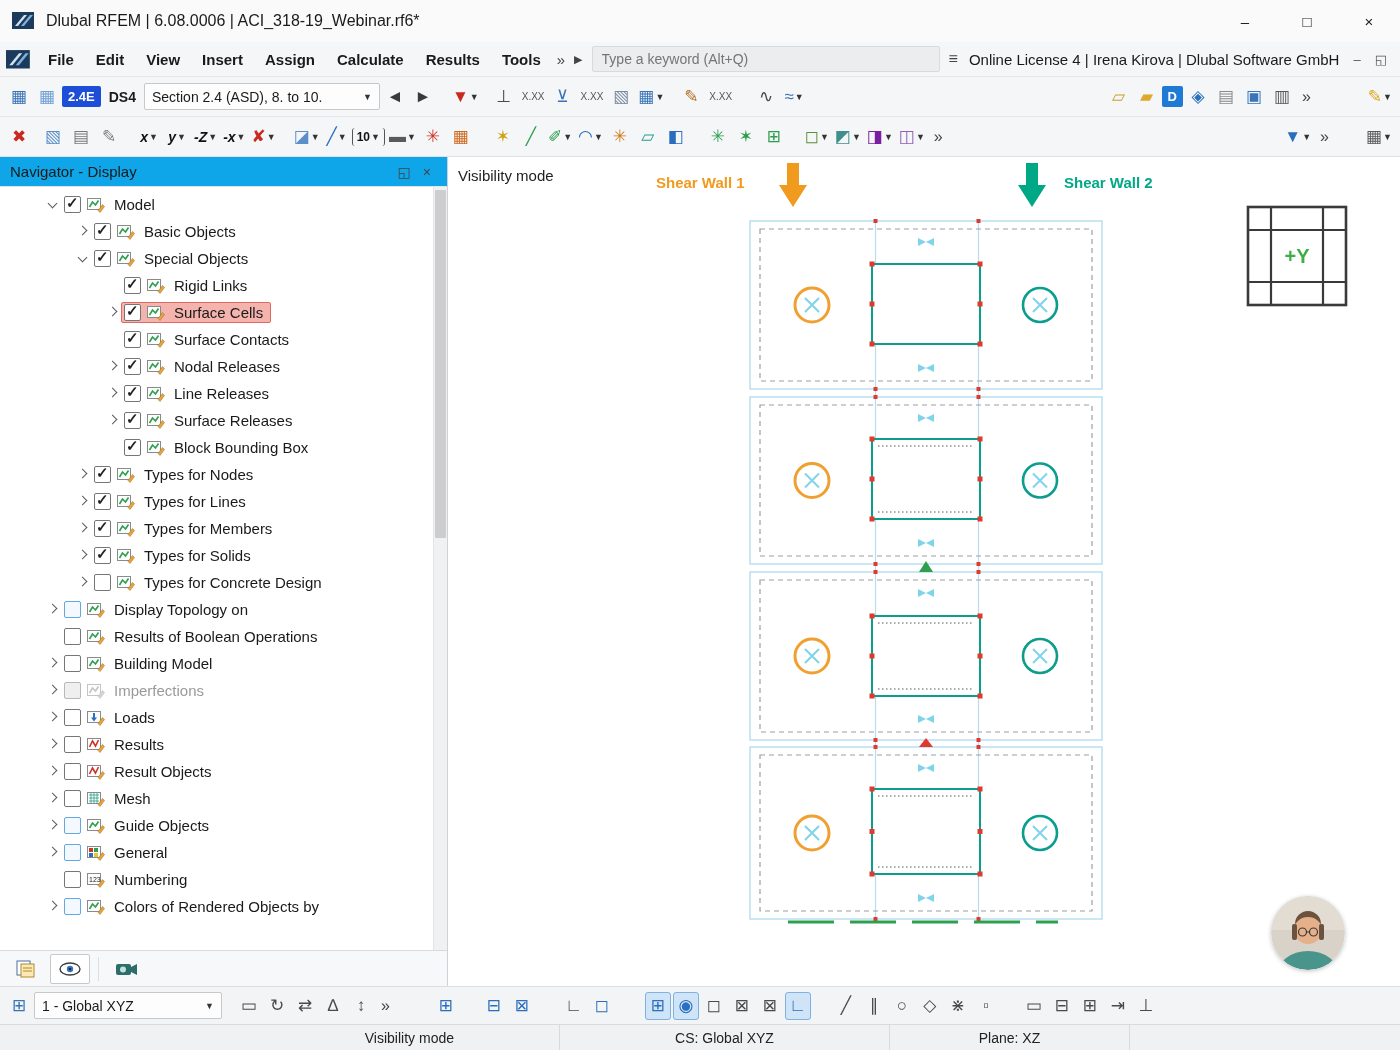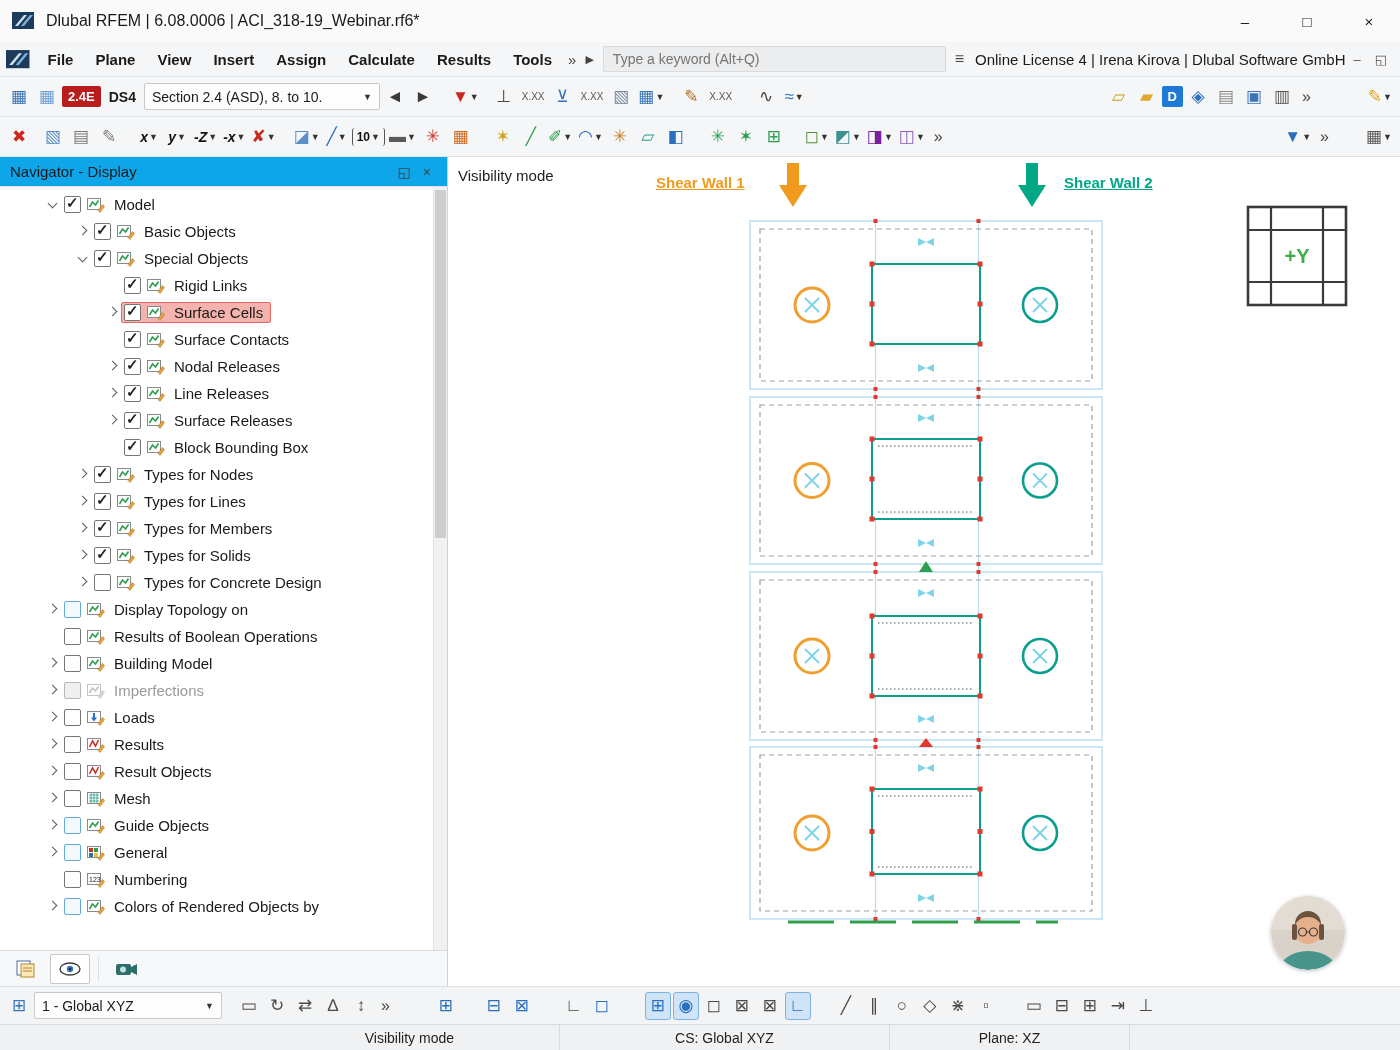--- a/index.html
+++ b/index.html
@@ -70,21 +70,21 @@
   .nav-thumb { position:absolute; left:1px; top:3px; width:11px; height:348px; background:#cdcdcd; border-radius:1px; }
   .nav-tabs { height:36px; flex:none; border-top:1px solid #d8dadc; display:flex; align-items:center; padding:0 6px; gap:4px; background:#f7f8f9; }
   .nav-tab { width:40px; height:30px; display:flex; align-items:center; justify-content:center; border-radius:2px; }
   .nav-tab.active { background:#fff; border:1px solid #c6c9cc; }
   .tab-sep { width:1px; height:24px; background:#dcdee0; margin:0 4px; }
 
   
   .canvas { flex:1; position:relative; background:#fff; overflow:hidden; }
   .canvas svg.model { position:absolute; inset:0; }
   .mode-label { position:absolute; left:10px; top:10px; font-size:15px; color:#222; }
-  .annot { position:absolute; font-size:15px; font-weight:bold; white-space:nowrap;text-decoration:underline; }
+  .annot { position:absolute; font-size:15px; font-weight:bold; white-space:nowrap; }
   .viewcube { position:absolute; left:797px; top:47px; width:104px; height:104px; }
   .viewcube .vc-label { position:absolute; inset:0; display:flex; align-items:center; justify-content:center;
                         font-size:20px; font-weight:bold; }
   .avatar { position:absolute; right:55px; bottom:16px; width:74px; height:74px; border-radius:50%; overflow:hidden;
             box-shadow:0 1px 4px rgba(0,0,0,.25); }
 
   
   .bottom-toolbar { height:38px; flex:none; display:flex; align-items:center; background:#f3f4f6;
                     border-top:1px solid #dcdee0; padding:0 6px; gap:2px; }
   .statusbar { height:26px; flex:none; display:flex; align-items:stretch; background:#f0f1f3;
@@ -119,21 +119,21 @@
   <div class="menubar">
     <div class="menu-logo">
       <svg viewBox="0 0 24 20">
           <rect x="0" y="1" width="22" height="17" fill="#1b3a5c"></rect>
           <path d="M3,15 L12,4 L15,4 L6,15 Z" fill="#cfe2f0"></path>
           <path d="M9,15 L18,4 L21,4 L12,15 Z" fill="#7fb2d8"></path>
         </svg>
     </div>
     <div id="menu-items" style="display:flex;font-weight:bold;">
         <div class="menu-item">File</div>
-        <div class="menu-item">Plane</div>
+        <div class="menu-item">Edit</div>
         <div class="menu-item">View</div>
         <div class="menu-item">Insert</div>
         <div class="menu-item">Assign</div>
         <div class="menu-item">Calculate</div>
         <div class="menu-item">Results</div>
         <div class="menu-item">Tools</div>
       </div>
     <span class="menu-ovf">»</span>
     <span class="menu-play">▶</span>
     <input class="search-box" placeholder="Type a keyword (Alt+Q)" style="">
@@ -145,21 +145,21 @@
       </div>
   </div>
 
   <div class="toolbar" id="toolbar-main">
       <div class="tb-icon">
         <span style="color: rgb(58, 116, 184);">▦</span>
       </div>
       <div class="tb-icon">
         <span style="color: rgb(111, 159, 212);">▦</span>
       </div>
-      <div class="badge" style="background: #b91c1c;">2.4E</div>
+      <div class="badge" style="background: #1d4ed8;">2.4E</div>
       <span class="tb-label">DS4</span>
       <div class="combo" style="width: 236px;">
         <span>Section 2.4 (ASD), 8. to 10.</span>
         <span class="caret">▼</span>
       </div>
       <div class="tb-icon">
         <span style="color: rgb(58, 58, 58);">◄</span>
       </div>
       <div class="tb-icon">
         <span style="color: rgb(58, 58, 58);">►</span>

